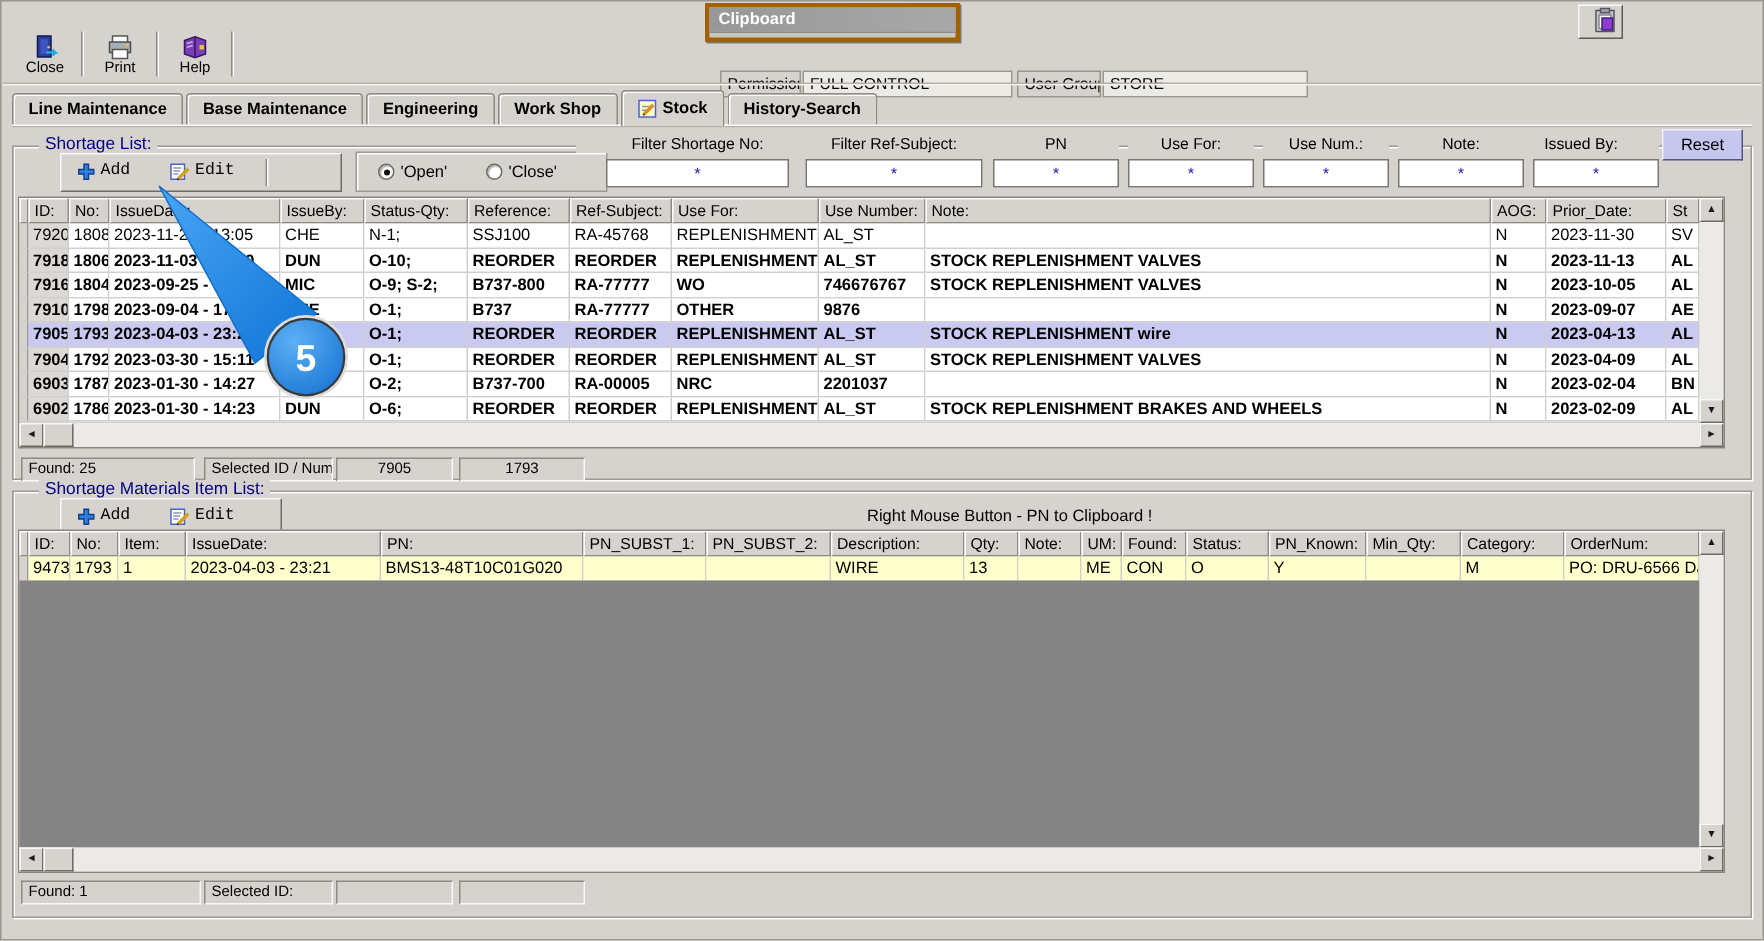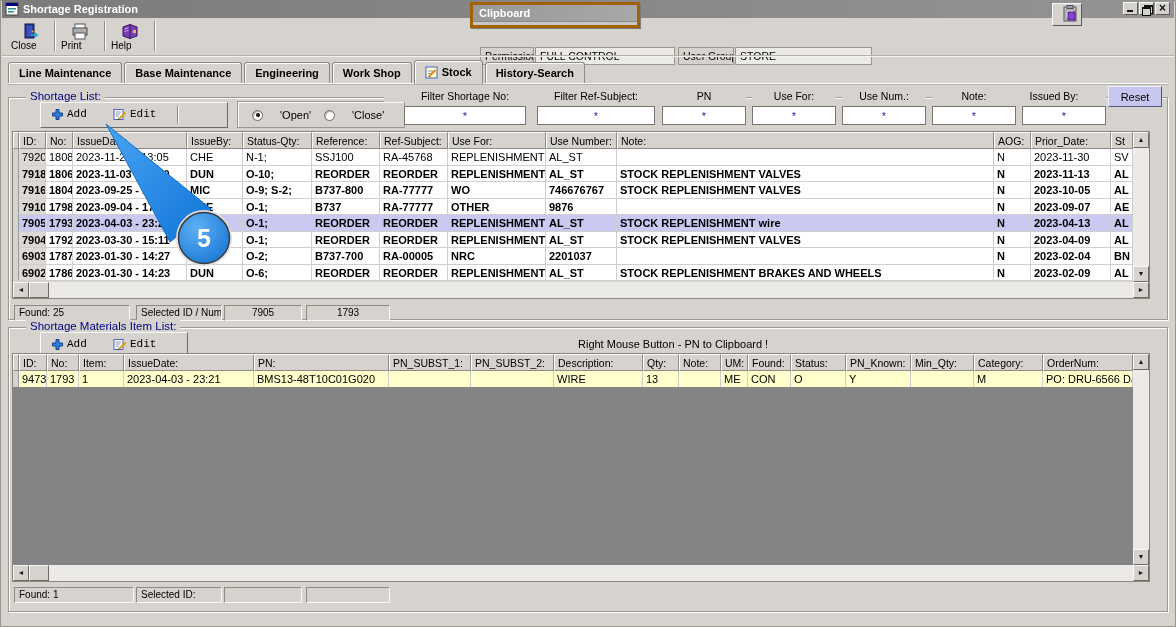--- a/index.html
+++ b/index.html
@@ -14,42 +14,42 @@
   .g-min::before{content:"";position:absolute;left:3px;bottom:2px;width:6px;height:2px;background:#111}
   .g-rest::before{content:"";position:absolute;left:4px;top:2px;width:7px;height:6px;border:1px solid #111;border-top-width:2px;background:#d6d3ce}
   .g-rest::after{content:"";position:absolute;left:2px;top:4px;width:7px;height:6px;border:1px solid #111;border-top-width:2px;background:#d6d3ce}
   .g-close::before{content:"×";font-size:12px;line-height:11px}
   
   .clipwin{position:absolute;left:470px;top:2px;width:170px;height:26px;border:3px solid #a16207;box-shadow:1px 1px 0 #7a7a7a;z-index:6;background:#c9c7c2}
   .cliptitle{height:17px;background:linear-gradient(90deg,#989898,#a8a8a8);color:#fff;font-weight:bold;font-size:11px;line-height:16px;padding-left:6px;border-bottom:1px solid #8a8a8a}
   .minibtn{position:absolute;left:1052px;top:3px;width:30px;height:23px;background:#d6d3ce;border:1px solid;border-color:#f8f8f5 #5e5a54 #5e5a54 #f8f8f5;z-index:6;padding:1px 0 0 5px}
   
   .toolbar{position:absolute;left:2px;top:18px;width:1172px;height:37px;background:#d6d3ce}
-  .tbbtn{position:absolute;top:2px;width:40px;height:33px;background:transparent;border:1px solid transparent;font-family:inherit;font-size:10px;color:#000;text-align:left;padding-top:1px}
+  .tbbtn{position:absolute;top:2px;width:40px;height:33px;background:transparent;border:1px solid transparent;font-family:inherit;font-size:10px;color:#000;text-align:center;padding-top:1px}
   .tbbtn svg{display:block;margin:0 auto}
   .tbsep{position:absolute;top:3px;width:2px;height:30px;border-left:1px solid #8e8a84;border-right:1px solid #fdfdfb}
   .grooveline{position:absolute;left:2px;top:55px;width:1172px;height:2px;border-top:1px solid #b4b0aa;border-bottom:1px solid #f4f2ee}
   .pbox{position:absolute;top:29px;height:18px;line-height:16px;font-size:10.5px;padding:0 4px;border:1px solid #9a968f;background:#d6d3ce;overflow:hidden;white-space:nowrap}
   .pbox.val{background:#eceae5}
   
   .tabs{position:absolute;left:8px;top:60px;height:24px;display:flex;align-items:flex-end}
   .tab{height:22px;line-height:21px;padding:0 10px;font-weight:bold;font-size:11px;background:#d6d3ce;border:1px solid #8e8a84;border-bottom:none;border-radius:3px 3px 0 0;box-shadow:inset 1px 1px 0 #fdfdfb;margin-right:2px;position:relative}
   .tab.active{height:24px;line-height:23px;z-index:3;box-shadow:inset 1px 1px 0 #fff;display:flex;align-items:center;gap:4px}
   .paneline{position:absolute;left:8px;top:83px;width:1160px;height:2px;background:#fdfdfb;border-bottom:1px solid #b4b0aa;z-index:1}
   
   .grp{position:absolute;border:1px solid #9c9892;box-shadow:inset 1px 1px 0 #fdfdfb,1px 1px 0 #fdfdfb;background:#d6d3ce}
   .legend{position:absolute;background:#d6d3ce;color:#000080;font-weight:normal;font-size:11.5px;padding:0 4px;z-index:2;white-space:nowrap}
   
   .panel{position:absolute;background:#d6d3ce;border:1px solid;border-color:#f8f8f5 #6e6a64 #6e6a64 #f8f8f5}
   .fbtn{position:absolute;top:5px;height:20px;background:transparent;border:none;font-family:Liberation Mono, monospace;font-size:11px;display:flex;align-items:flex-start;gap:3px;padding:0 4px}
   .psep{position:absolute;top:3px;width:2px;height:18px;border-left:1px solid #8e8a84;border-right:1px solid #fdfdfb}
   .reset{position:absolute;left:1108px;top:86px;width:54px;height:21px;background:#c6c6ee;border:1px solid;border-color:#eeeefc #55557e #55557e #eeeefc;font-family:inherit;font-size:11px;z-index:3}
   
   .rgrp{position:absolute;border:1px solid #9c9892;box-shadow:inset 1px 1px 0 #fdfdfb;background:#d6d3ce}
-  .radio{position:absolute;display:flex;align-items:center;gap:17px;font-size:11px;white-space:nowrap}
+  .radio{position:absolute;display:flex;align-items:flex-start;gap:4px;font-size:11px;white-space:nowrap}
   .rdot{width:11px;height:11px;border-radius:50%;background:#fff;border:1px solid #6e6a64;box-shadow:inset 1px 1px 1px #b0aca6;position:relative;flex:none}
   .radio.sel .rdot::after{content:"";position:absolute;left:2.5px;top:2.5px;width:4px;height:4px;border-radius:50%;background:#111}
   
   .flbl{position:absolute;top:90px;height:12px;line-height:12px;text-align:center;font-size:10.5px;background:#d6d3ce;z-index:2;white-space:nowrap}
   .flt{position:absolute;top:106px;height:19px;border:1px solid #7a766f;background:#fff;text-align:center;color:#2222a0;font-size:11px;font-family:inherit;padding:0}
   
   .tblwrap{position:absolute;background:#d6d3ce;border:1px solid #8a867f}
   .grid{position:absolute;left:0;top:0;width:1120px}
   .tr{display:flex}
   .th{flex:none;height:17px;line-height:16px;padding:0 0 0 3px;background:#d6d3ce;border-top:1px solid #fdfdfb;border-left:1px solid #fdfdfb;border-right:1px solid #8e8a84;border-bottom:1px solid #8e8a84;font-size:10.5px;overflow:hidden;white-space:nowrap}
@@ -75,34 +75,20 @@
   .sbox.ctr{text-align:center}
   .hint{position:absolute;font-size:11px;white-space:nowrap}
   
   .annot{position:absolute;inset:0;pointer-events:none;z-index:40}
 </style>
 </head>
 <body>
 
 <div class="win">
 
-  <div class="titlebar">
-    <svg width="14" height="14" viewBox="0 0 14 14">
-        <rect x="1" y="1" width="12" height="12" fill="#fff" stroke="#444"></rect>
-        <rect x="1" y="1" width="12" height="3" fill="#000080"></rect>
-        <rect x="3" y="6" width="8" height="1.5" fill="#2a8c8c"></rect>
-        <rect x="3" y="9" width="6" height="1.5" fill="#2a8c8c"></rect>
-      </svg>
-    <span class="titletxt">Shortage Registration</span>
-    <div class="winbtns">
-      <span class="wbtn g-min"></span>
-      <span class="wbtn g-rest"></span>
-      <span class="wbtn g-close"></span>
-    </div>
-  </div>
 
   <div class="clipwin">
     <div class="cliptitle">Clipboard</div>
   </div>
 
   <button class="minibtn">
     <svg width="16" height="18" viewBox="0 0 16 18">
         <rect x="2" y="2" width="12" height="14" fill="#c8c8dc" stroke="#555"></rect>
         <rect x="5" y="0.5" width="6" height="3" fill="#9a9ab4" stroke="#555"></rect>
         <rect x="4" y="5" width="8" height="9" fill="#fff" stroke="#888"></rect>

